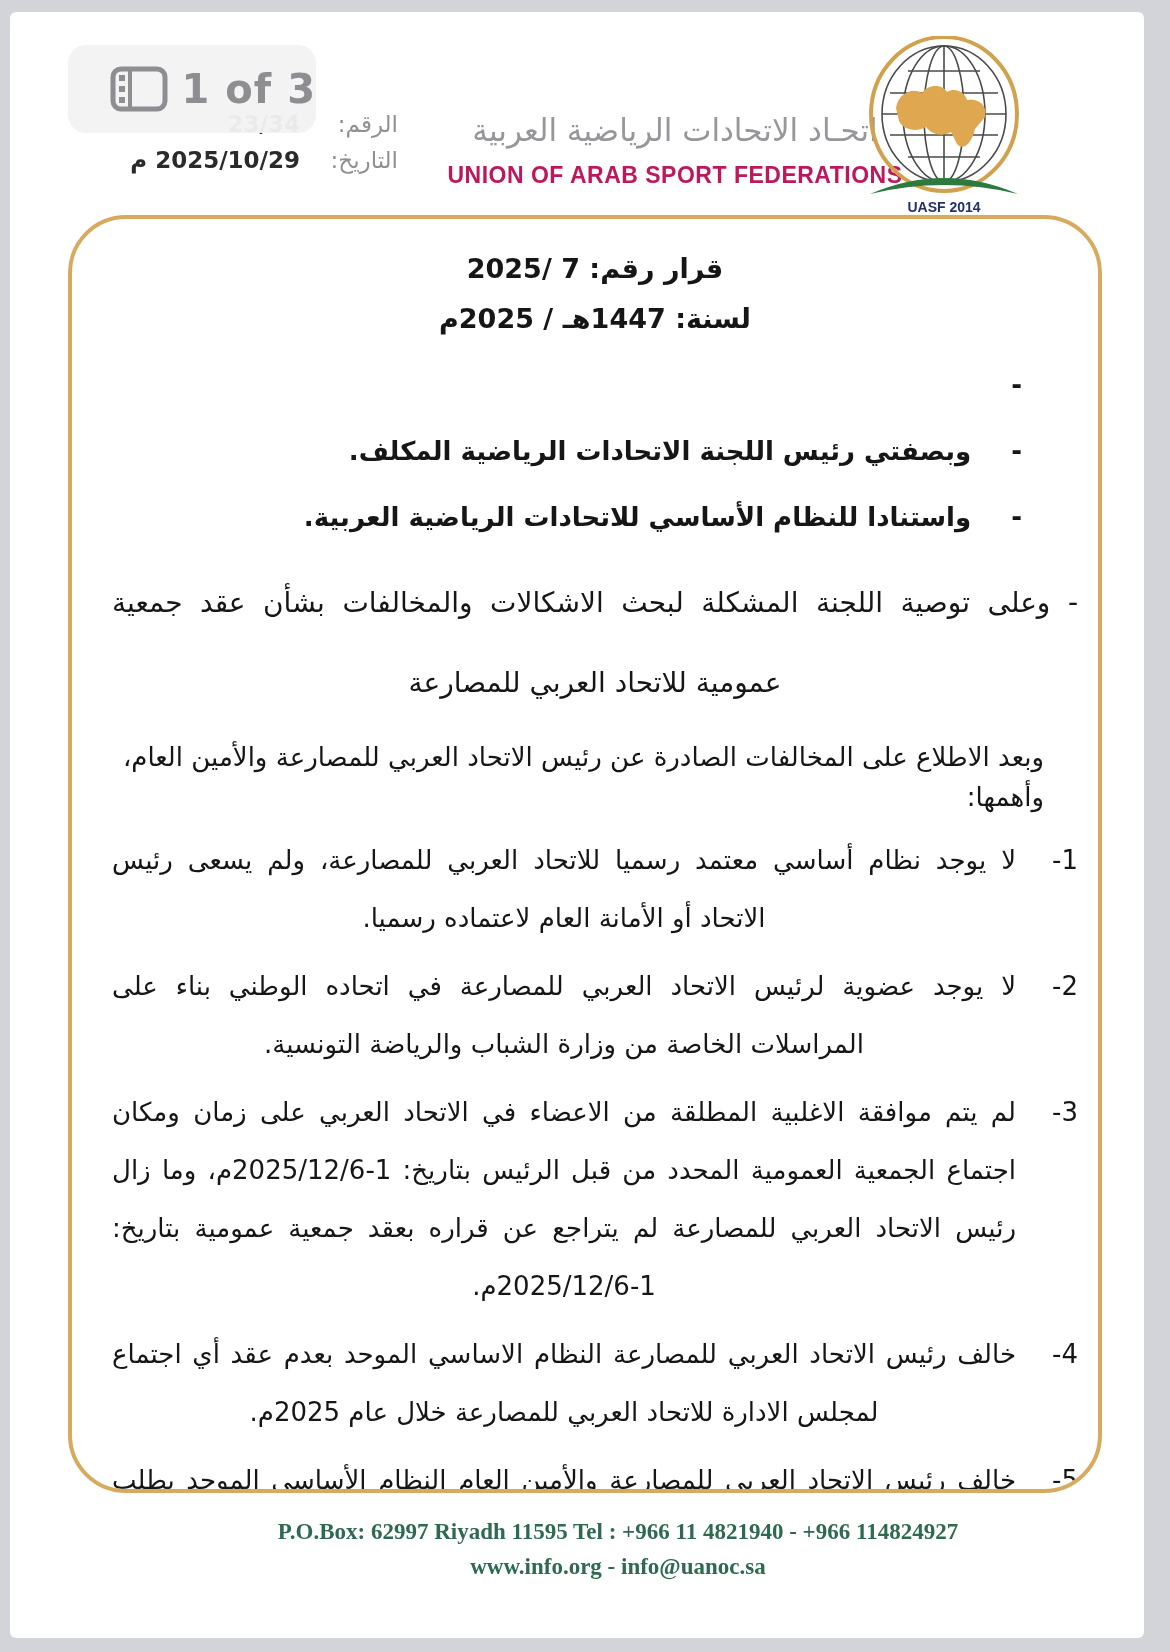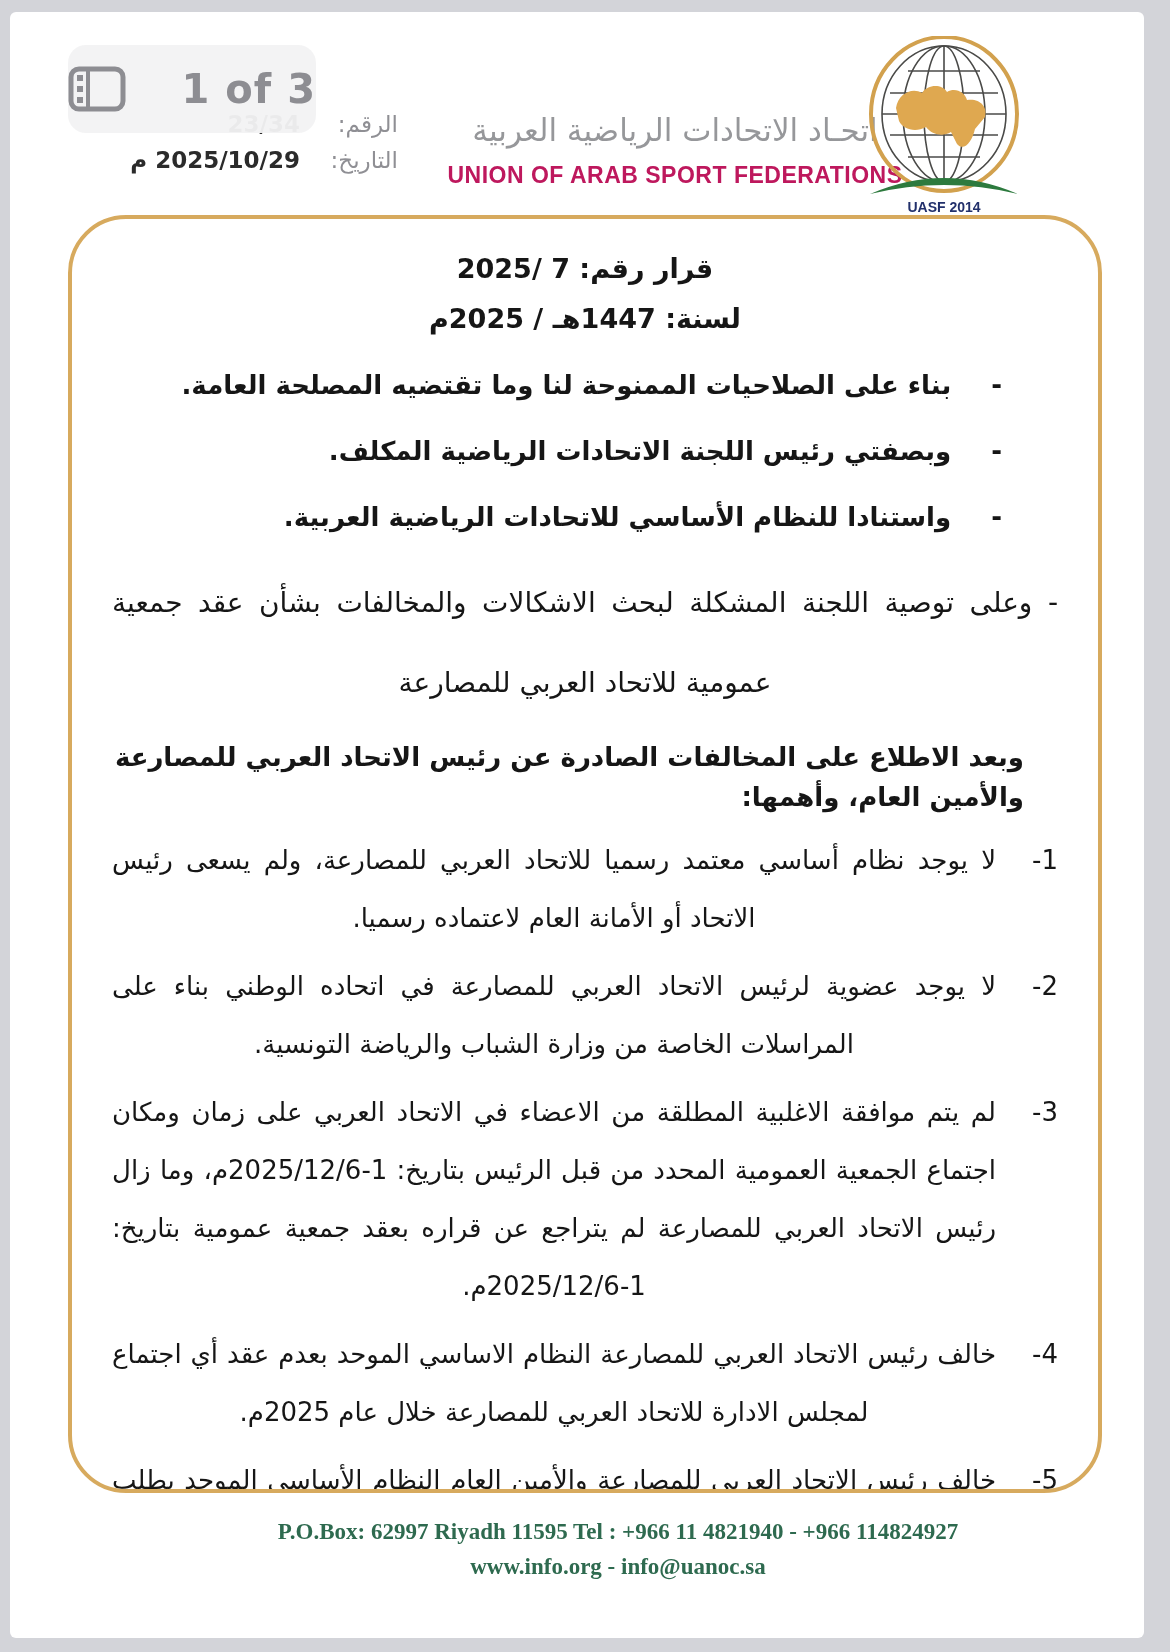--- a/index.html
+++ b/index.html
@@ -10,21 +10,21 @@
   }
   
   .page{
     position:absolute;left:10px;top:12px;width:1134px;height:1626px;
     background:#ffffff;border-radius:6px;overflow:hidden;
   }
   
   .pill{
     position:absolute;left:58px;top:33px;width:248px;height:88px;
     background:rgba(242,242,244,0.96);border-radius:18px;
-    display:flex;align-items:center;justify-content:space-between;gap:14px;
+    display:flex;align-items:center;justify-content:flex-end;gap:14px;
     color:#8e8e93;z-index:5;
   }
   .pill .txt{font-size:40px;font-weight:600;letter-spacing:1px;color:#8d8d92;}
   
   .refdate{
     position:absolute;right:746px;top:94px;width:260px;direction:rtl;z-index:1;
     font-size:23px;line-height:36px;white-space:nowrap;
   }
   .refdate .row{display:flex;gap:26px;align-items:baseline;}
   .refdate .lbl{color:#8f8f94;font-weight:400;min-width:72px;}
@@ -35,34 +35,34 @@
   }
   .org .ar{font-size:31px;color:#96979a;font-weight:400;letter-spacing:0px;direction:rtl;}
   .org .en{font-size:23px;color:#be185d;font-weight:700;letter-spacing:.5px;margin-top:14px;
            font-family:"Liberation Sans",sans-serif;}
   
   .logo{position:absolute;left:856px;top:24px;width:156px;height:184px;}
   
   .frame{
     position:absolute;left:58px;top:203px;width:1034px;height:1278px;
     border:4px solid #d7aa5e;border-radius:58px;box-sizing:border-box;
-    padding:30px 40px 16px 40px;overflow:hidden;
+    padding:30px 20px 16px 40px;overflow:hidden;
     direction:rtl;color:#161616;
   }
   .title{ text-align:center;font-weight:700;font-size:27px;line-height:40px;margin:0 0 10px 0;}
   .title.second{margin-bottom:26px;}
   ul.preamble{list-style:none;margin:0 0 10px 0;padding:0 56px 0 0;}
   ul.preamble li{display:flex;gap:40px;font-weight:700;font-size:26px;line-height:40px;margin-bottom:26px;}
   ul.preamble .dash{flex:none;}
   .recommendation{
     margin:0 0 14px 0;font-weight:400;font-size:28px;line-height:80px;
     text-align:justify;text-align-last:center;
   }
   .intro{
-    margin:0 0 14px 0;padding-right:34px;font-weight:700;font-size:26px;line-height:40px;
+    margin:0 0 14px 0;padding-right:34px;font-weight:400;font-size:26px;line-height:40px;
   }
   ol.violations{list-style:none;margin:0;padding:0;}
   ol.violations li{display:flex;gap:16px;margin-bottom:10px;font-weight:400;font-size:26px;line-height:58px;}
   ol.violations .num{flex:none;width:46px;}
   ol.violations .vtext{flex:1;text-align:justify;text-align-last:center;}
   
   .footer{
     position:absolute;left:0;top:1502px;width:1134px;text-align:center;
     color:#2e6a4f;font-weight:700;font-family:Liberation Serif, serif;
     font-size:23px;line-height:35px;margin-left:41px;
@@ -113,21 +113,20 @@
     </svg>
   </div>
 
   <div class="frame">
     <p class="title">قرار رقم: 7 /2025</p>
     <p class="title second">لسنة: 1447هـ / 2025م</p>
 
     <ul class="preamble">
       <li>
         <span class="dash">-</span>
-        <span>بناء على الصلاحيات الممنوحة لنا وما تقتضيه المصلحة العامة.</span>
       </li>
       <li>
         <span class="dash">-</span>
         <span>وبصفتي رئيس اللجنة الاتحادات الرياضية المكلف.</span>
       </li>
       <li>
         <span class="dash">-</span>
         <span>واستنادا للنظام الأساسي للاتحادات الرياضية العربية.</span>
       </li>
     </ul>

